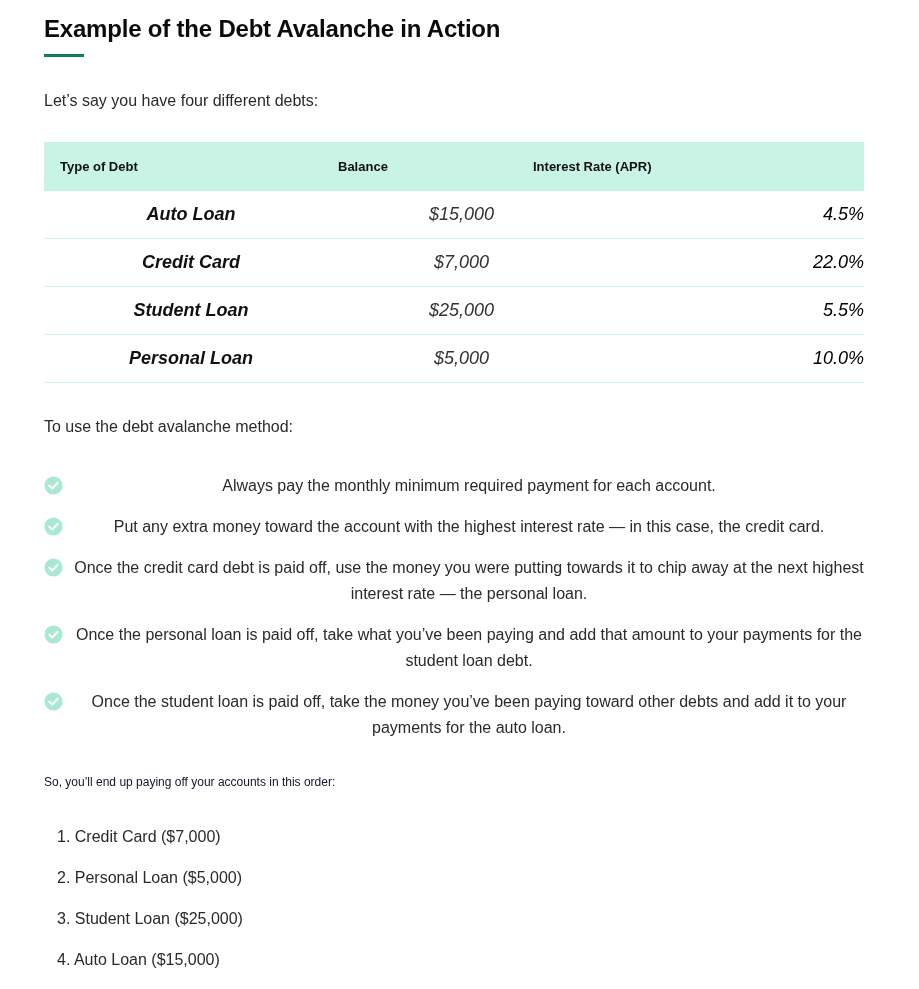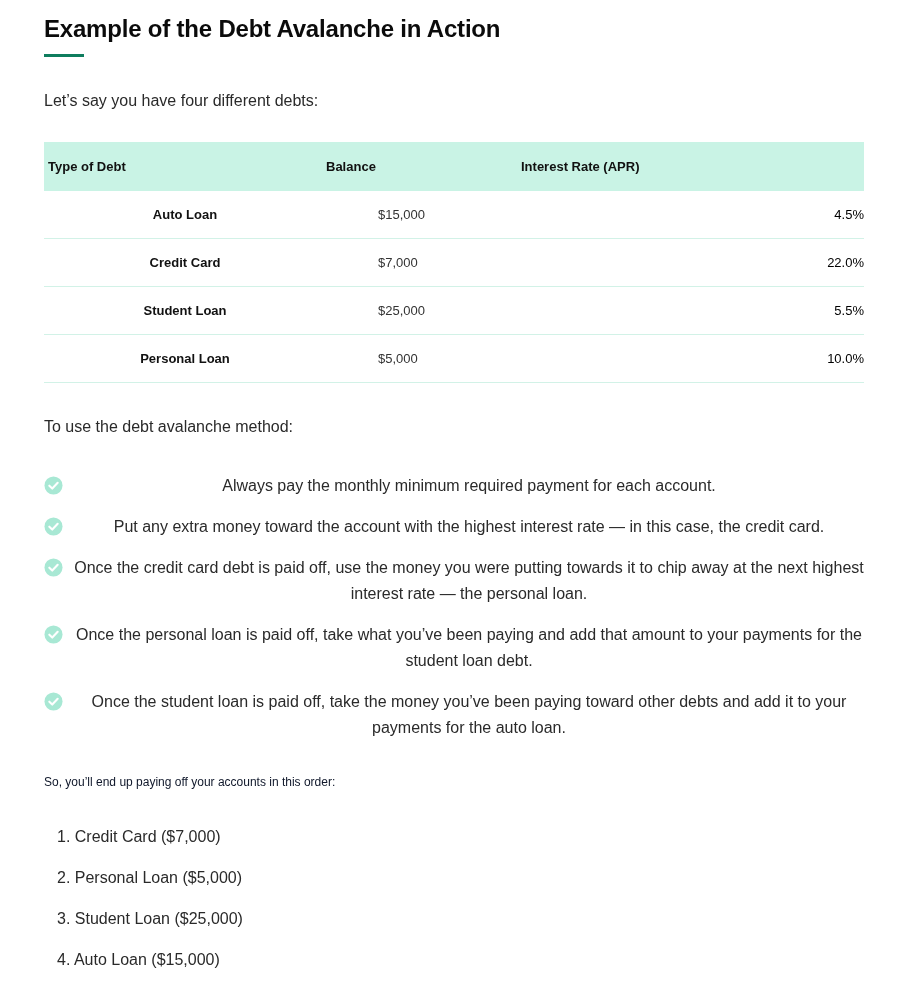--- a/index.html
+++ b/index.html
@@ -49,38 +49,39 @@
     background: #c9f3e5;
   }
   table.debts th {
     height: 49px;
     font-size: 13px;
     font-weight: bold;
     color: #111;
     text-align: left;
     padding: 0;
   }
-  table.debts th.c1 { padding-left: 4px; width: 278px; }
+  table.debts th.c1 { padding-left: 16px; width: 278px; }
   table.debts th.c2 { width: 195px; }
   table.debts th.c3 { }
   table.debts td {
     height: 47px;
     border-bottom: 1px solid #d2f2e7;
-    font-size: 13px;
-    padding: 0;
+    font-size: 18px;
+    padding: 0;
+    font-style: italic;
   }
   table.debts td.c1 {
     font-weight: bold;
     color: #111;
     text-align: center;
     width: 278px;
   }
   table.debts td.c2 {
     color: #333;
-    text-align: left;
+    text-align: center;
     padding-left: 52px;
   }
   table.debts td.c3 {
     color: #000000;
     text-align: right;
     padding-left: 121px;
   }
   .method-intro {
     margin: 33px 0 0 0;
     font-size: 16px;

